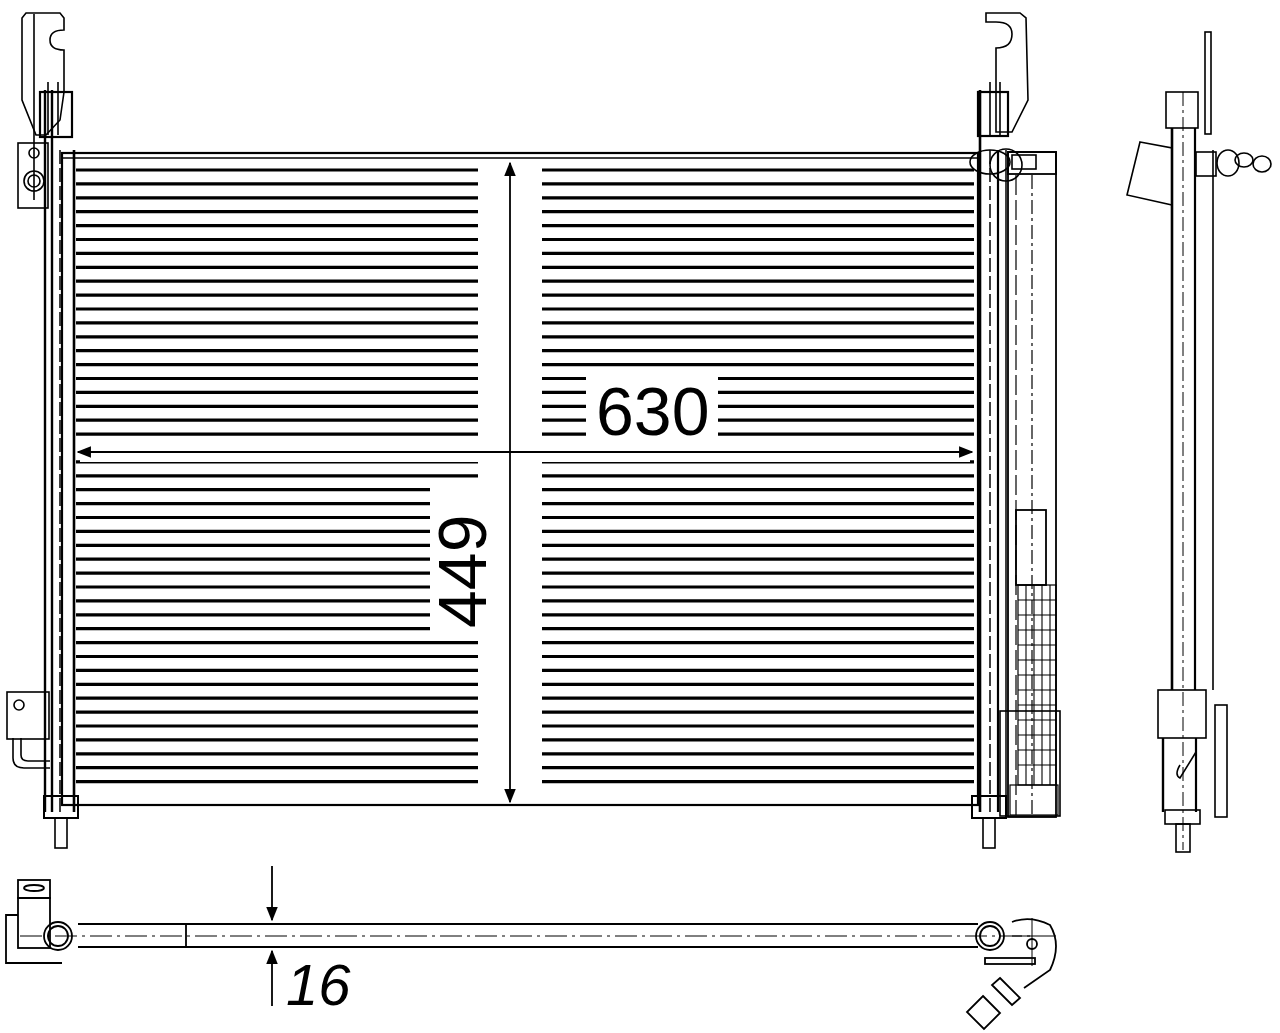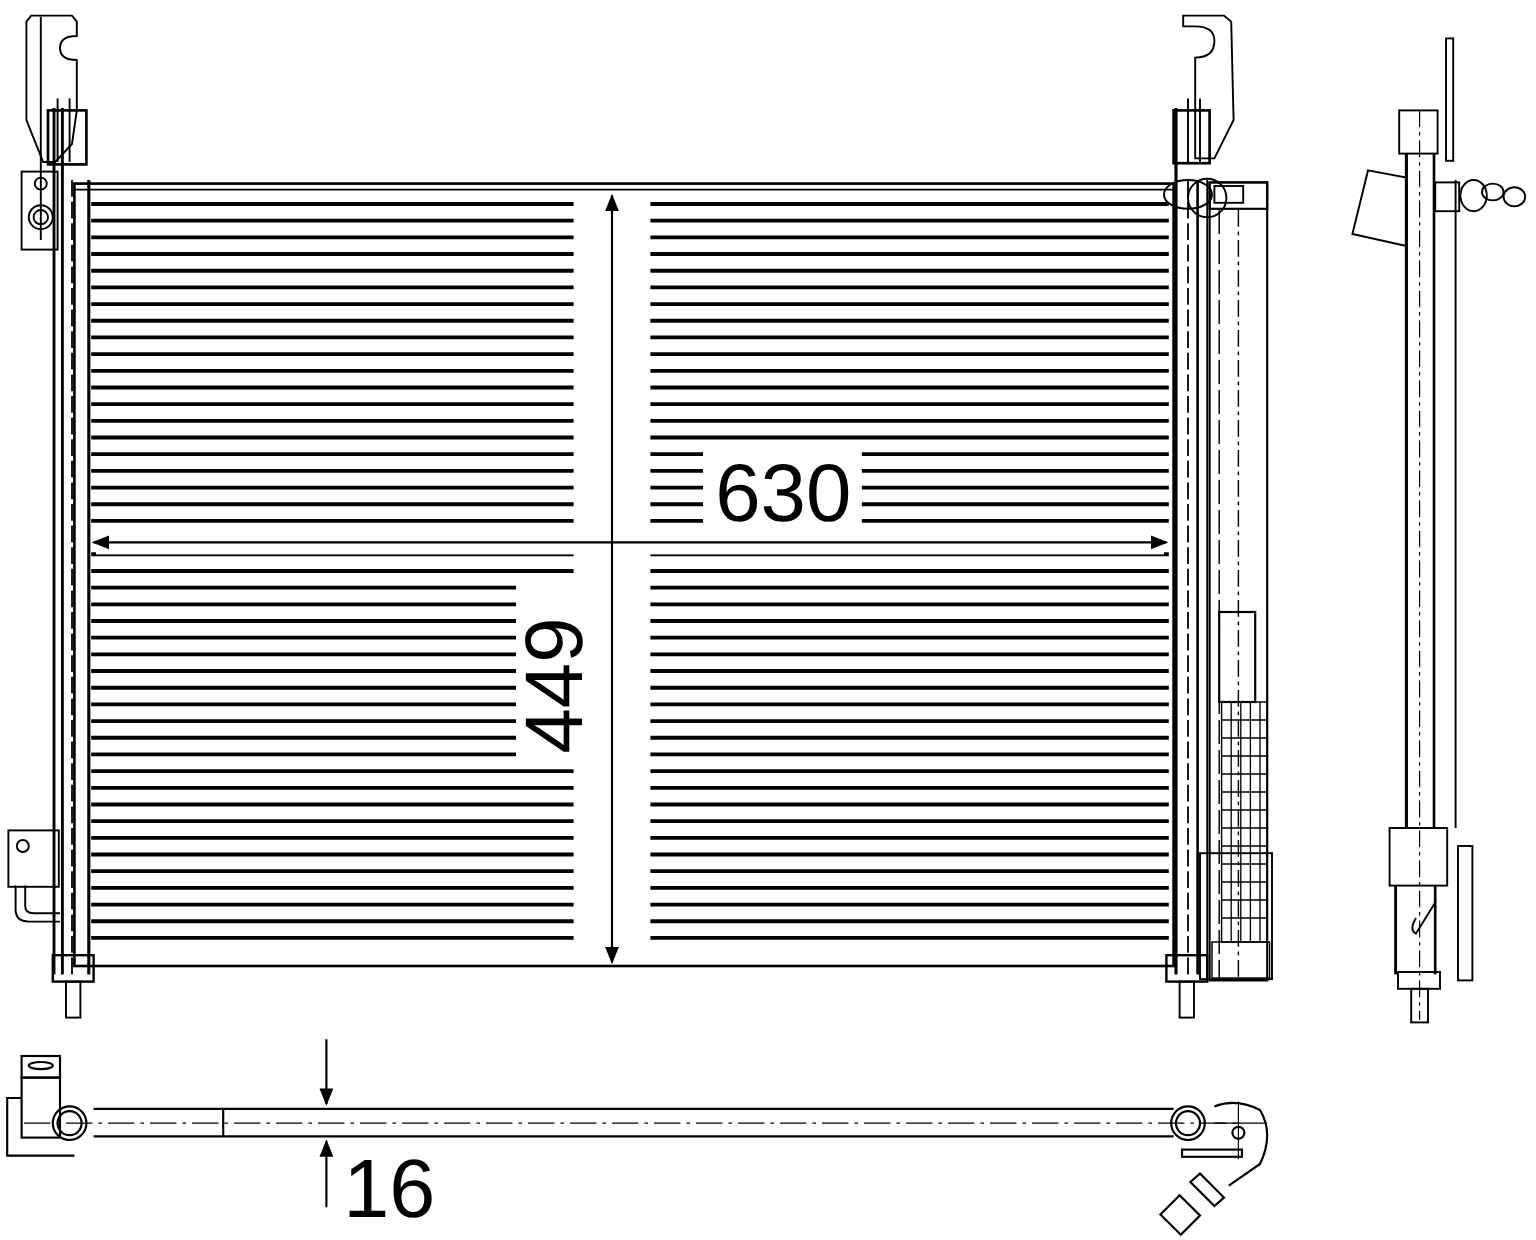--- a/index.html
+++ b/index.html
@@ -1,21 +1,21 @@
 <!DOCTYPE html>
 <html><head>
   <meta charset="utf-8">
   <style>
     html, body { margin: 0; padding: 0; background: #ffffff; }
     body { width: 1280px; height: 1033px; overflow: hidden; position: relative; font-family: "Liberation Sans", sans-serif; }
     #drawing { position: absolute; left: 0; top: 0; width: 1280px; height: 1033px; }
     .dim-label { position: absolute; font-family: "Liberation Sans", sans-serif; color: #000; line-height: 1; font-size: 68px; }
     #dim-width { left: 596px; top: 377px; text-align: right; }
     #dim-height { left: 428px; top: 506px; transform-origin: 0 0; transform: translate(0, 122px) rotate(-90deg); }
-    #dim-depth { left: 286px; top: 956px; font-size: 69px; }
+    #dim-depth { left: 286px; top: 956px; font-size: 58px; font-style: italic; }
   </style>
 </head>
 <body>
 
 <svg id="drawing" viewBox="0 0 1280 1033" xmlns="http://www.w3.org/2000/svg">
   <defs>
     <marker id="arrowhead" viewBox="0 0 10 10" refX="9" refY="5" markerWidth="8" markerHeight="8" orient="auto-start-reverse">
       <path d="M0,1 L10,5 L0,9 z" fill="#000"></path>
     </marker>
   </defs>

